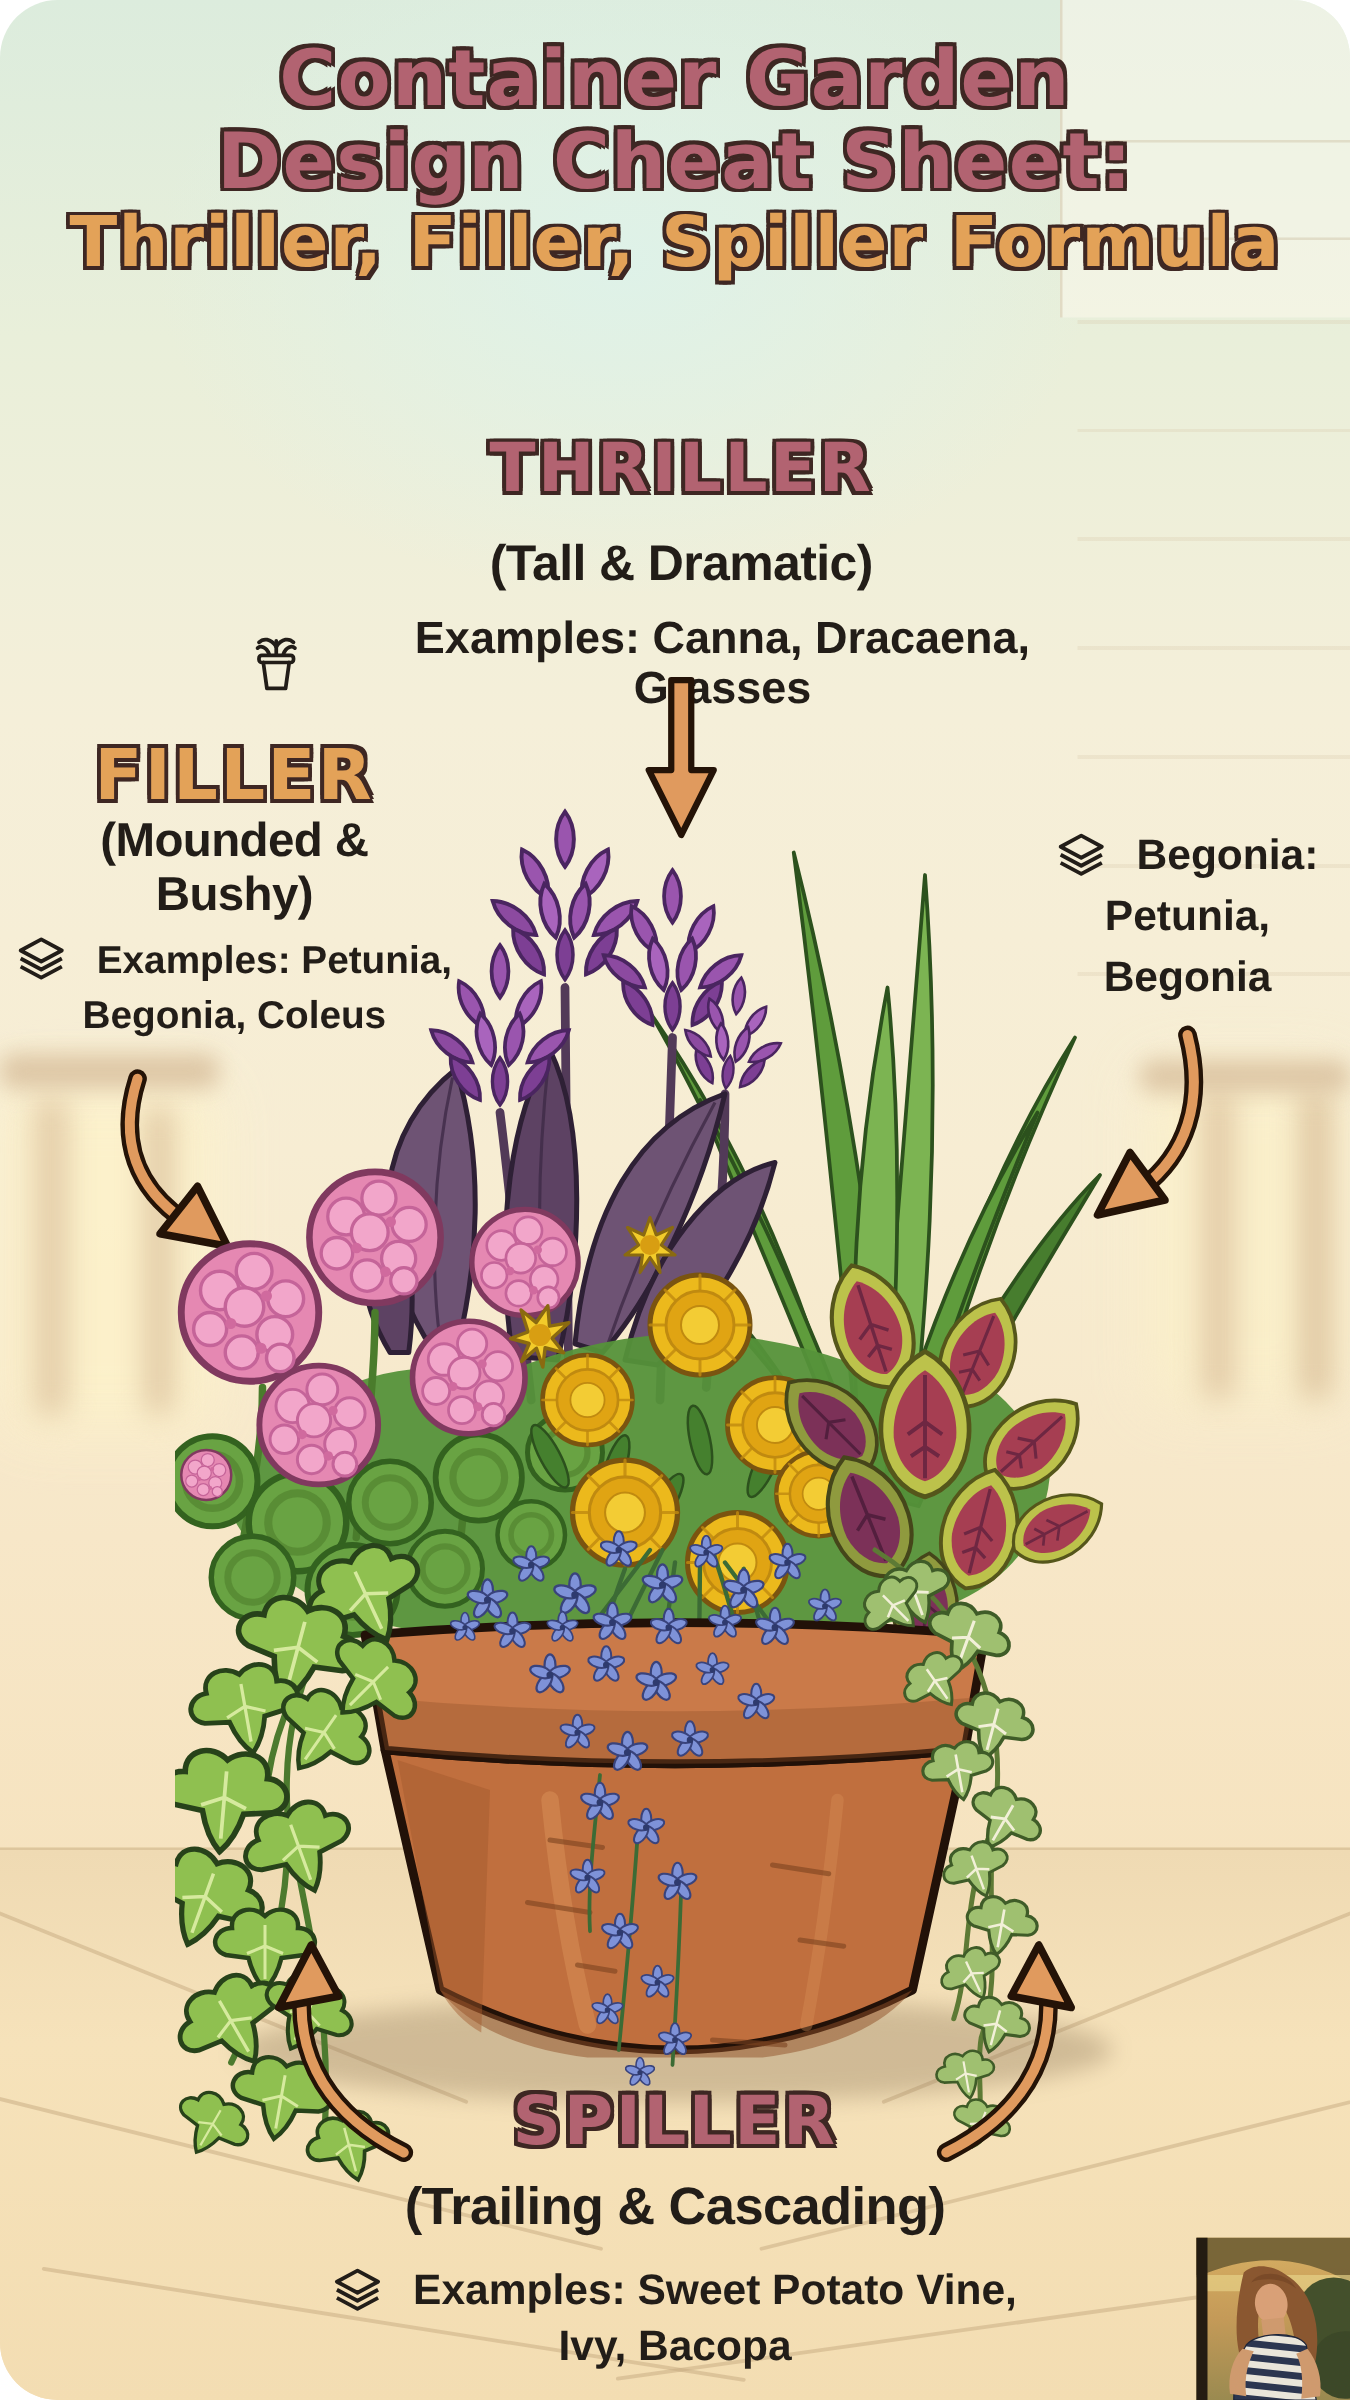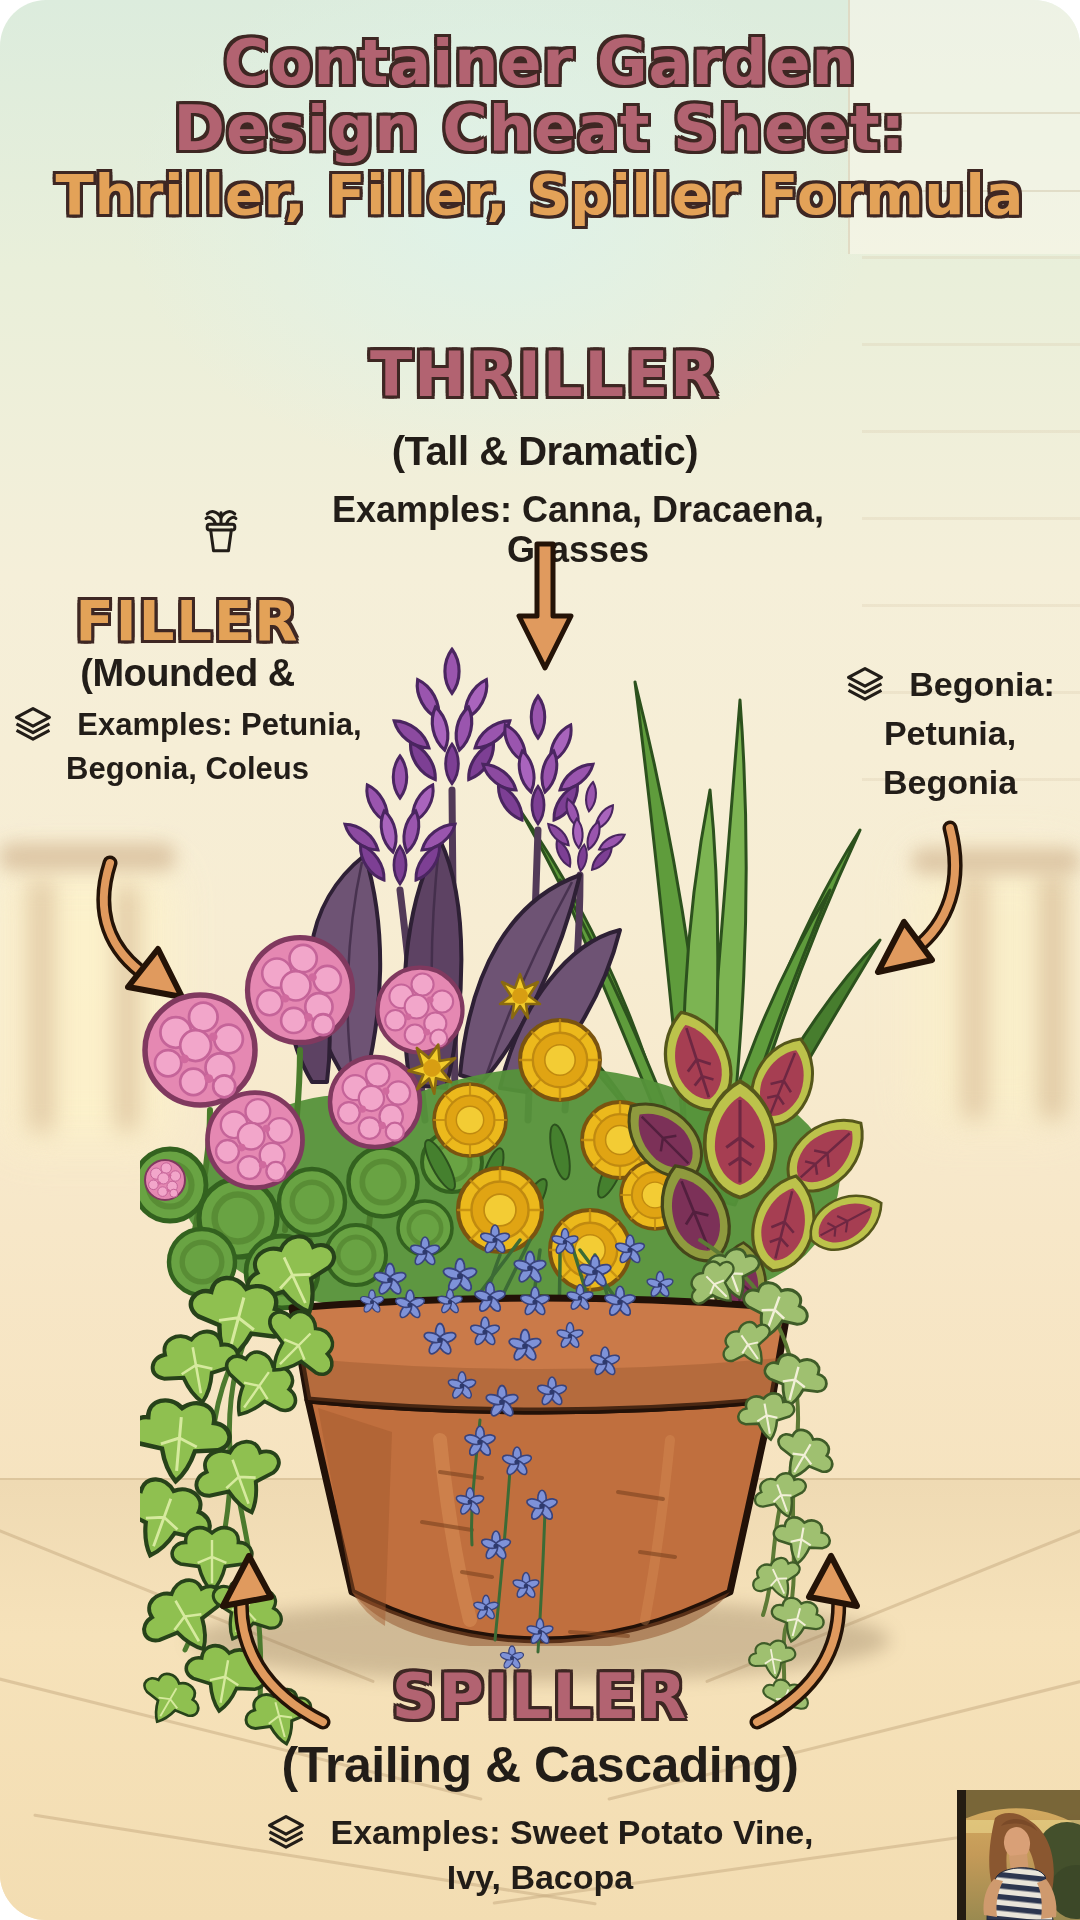--- a/index.html
+++ b/index.html
@@ -45,25 +45,25 @@
   .orange{color:var(--heading_orange);}
   .dark{color:var(--text_dark);}
   .title-block{position:absolute;top:30px;left:0;right:0;text-align:center;}
   .title-l12{font-size:62px;line-height:66px;letter-spacing:1px;}
   .title-l3{font-size:56px;line-height:66px;letter-spacing:1px;}
   .block{position:absolute;text-align:center;}
   .b-thriller{top:342px;left:200px;width:690px;}
   .b-filler{top:590px;left:10px;width:355px;}
   .b-right{top:660px;left:795px;width:310px;}
   .b-spiller{top:1664px;left:0;width:1080px;}
-  .h1{font-size:62px;line-height:66px;letter-spacing:2px;}
+  .h1{font-size:54px;line-height:66px;letter-spacing:2px;}
   .h1s{font-size:56px;line-height:62px;letter-spacing:2px;}
   .sub{font-weight:bold;font-size:40px;line-height:46px;margin-top:20px;letter-spacing:-0.5px;}
   .sub2{font-weight:bold;font-size:38px;line-height:43px;letter-spacing:-0.5px;}
-  .subsp{font-weight:bold;font-size:50px;line-height:46px;margin-top:12px;letter-spacing:-0.5px;}
+  .subsp{font-weight:bold;font-size:42px;line-height:46px;margin-top:12px;letter-spacing:-0.5px;}
   .ex{font-weight:bold;font-size:36px;line-height:40px;margin-top:16px;}
   .exf{font-weight:bold;font-size:31px;line-height:44px;margin-top:8px;}
   .exr{font-weight:bold;font-size:34px;line-height:49px;}
   .exs{font-weight:bold;font-size:34px;line-height:45px;margin-top:22px;}
   .iconrow{display:flex;align-items:center;justify-content:center;gap:24px;}
   .iconrow svg{flex:0 0 auto;}
   
   .art{position:absolute;}
   .photo{position:absolute;left:957px;top:1790px;width:123px;height:130px;z-index:60;
          box-shadow:0 0 0 1px rgba(0,0,0,.2) inset;}
@@ -123,20 +123,21 @@
     </div>
 
     <svg class="art" style="left:515px;top:540px;" width="60" height="132" viewBox="0 0 60 132">
       <path d="M22 4 L38 4 L38 76 L56 76 L30 128 L4 76 L22 76 Z" fill="#e09a5e" stroke="#241307" stroke-width="5" stroke-linejoin="round"></path>
     </svg>
 
     <div class="block b-filler">
       <div class="disp out orange h1s">FILLER</div>
       <div class="sub2 dark">
         <div>(Mounded &amp;</div>
+        <div>Bushy)</div>
       </div>
       <div class="exf dark iconrow">
         <svg width="40" height="38" viewBox="0 0 34 32">
           <g fill="none" stroke="#221d18" stroke-width="2.6" stroke-linejoin="round">
             <path d="M17 2 L31 9.5 L17 17 L3 9.5 Z"></path>
               <path d="M3 15 L17 22.5 L31 15"></path>
               <path d="M3 20.5 L17 28 L31 20.5"></path>
           </g>
         </svg>
         <span>Examples: Petunia,</span>

